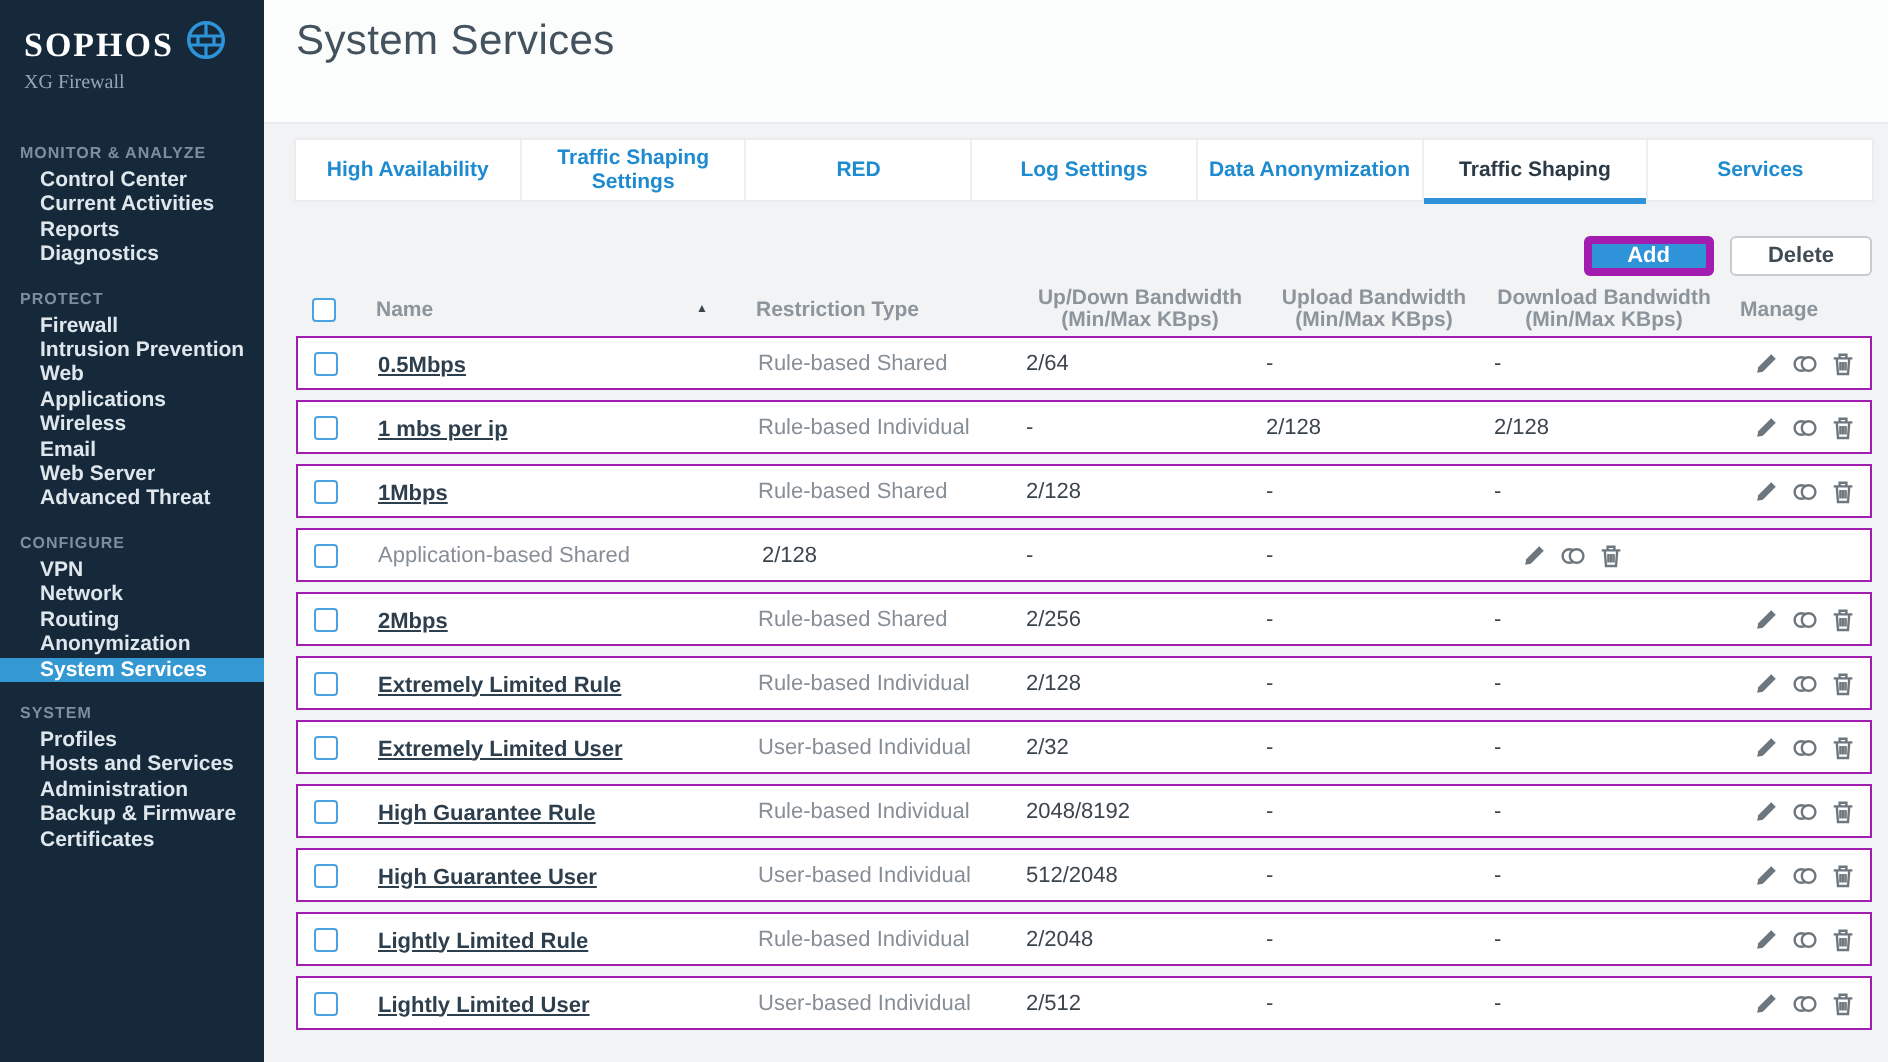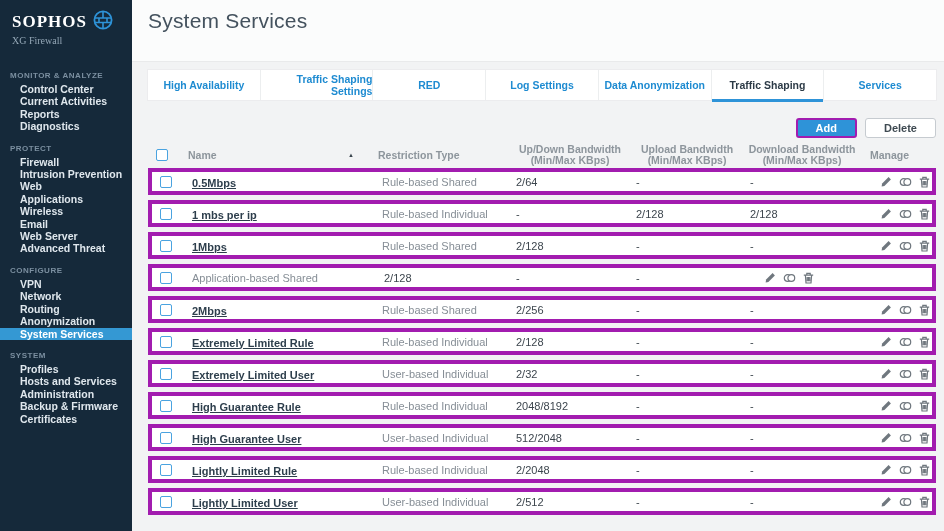--- a/index.html
+++ b/index.html
@@ -52,57 +52,57 @@
 
   
   .tabbar {
     display: flex; background: #ffffff; height: 30px;
     margin: 8px 8px 0 16px; box-shadow: 0 0 0 1px #ececee;
   }
   .tab {
     flex: 1; display: flex; align-items: center; justify-content: center;
     font-size: 10.5px; font-weight: 700; color: #1e8bd1;
     border-right: 1px solid #eceeef; cursor: pointer; position: relative;
-    text-align: right;
+    text-align: center;
   }
   .tab:last-child { border-right: none; }
   .tab.active { color: #2c3a46; }
   .tab.active::after {
     content: ""; position: absolute; left: 0; right: 0; bottom: -2px;
     height: 3px; background: #2e93d8;
   }
 
   
   .actions {
     display: flex; justify-content: flex-end; gap: 8px;
     margin: 18px 8px 0 16px; height: 20px;
   }
   .btn {
     font-family: "Liberation Sans", sans-serif;
     font-size: 11px; font-weight: 700; border-radius: 3px;
     padding: 0 18px; height: 20px; cursor: pointer;
   }
-  .btn-primary { background: #2e93d8; color: #ffffff; border: 2px solid #a21caf; }
+  .btn-primary { background: #2e93d8; color: #ffffff; border: 4px solid #a21caf; }
   .btn-secondary { background: #ffffff; color: #3f4a52; border: 1px solid #c6cbd0; }
 
   
   .table { margin: 4px 8px 0 16px; }
   .grid-row {
     display: grid;
     grid-template-columns: 40px 190px 132px 120px 114px 116px 1fr;
     align-items: center;
   }
   .thead { height: 26px; font-size: 10.5px; color: #8d959c; font-weight: bold; }
   .th-name { display: flex; align-items: center; justify-content: space-between; padding-right: 24px; cursor: pointer; }
   .sort-arrow { font-size: 6px; color: #39444d; }
   .th-center { text-align: center; line-height: 11px; }
   .th-manage { padding-left: 10px; }
   .tbody .grid-row {
     background: #ffffff; height: 27px; margin-bottom: 5px;
-    border: 4px solid #a21caf;
+    border: 1px solid #a21caf;
   }
   .cb-cell { padding-left: 8px; }
   .checkbox {
     width: 12px; height: 12px; border: 1.5px solid #4aa3e0;
     border-radius: 2px; background: #ffffff; cursor: pointer;
   }
   .name-cell a {
     font-size: 11px; font-weight: 700; color: #2d3e4c;
     text-decoration: underline; cursor: pointer;
   }

